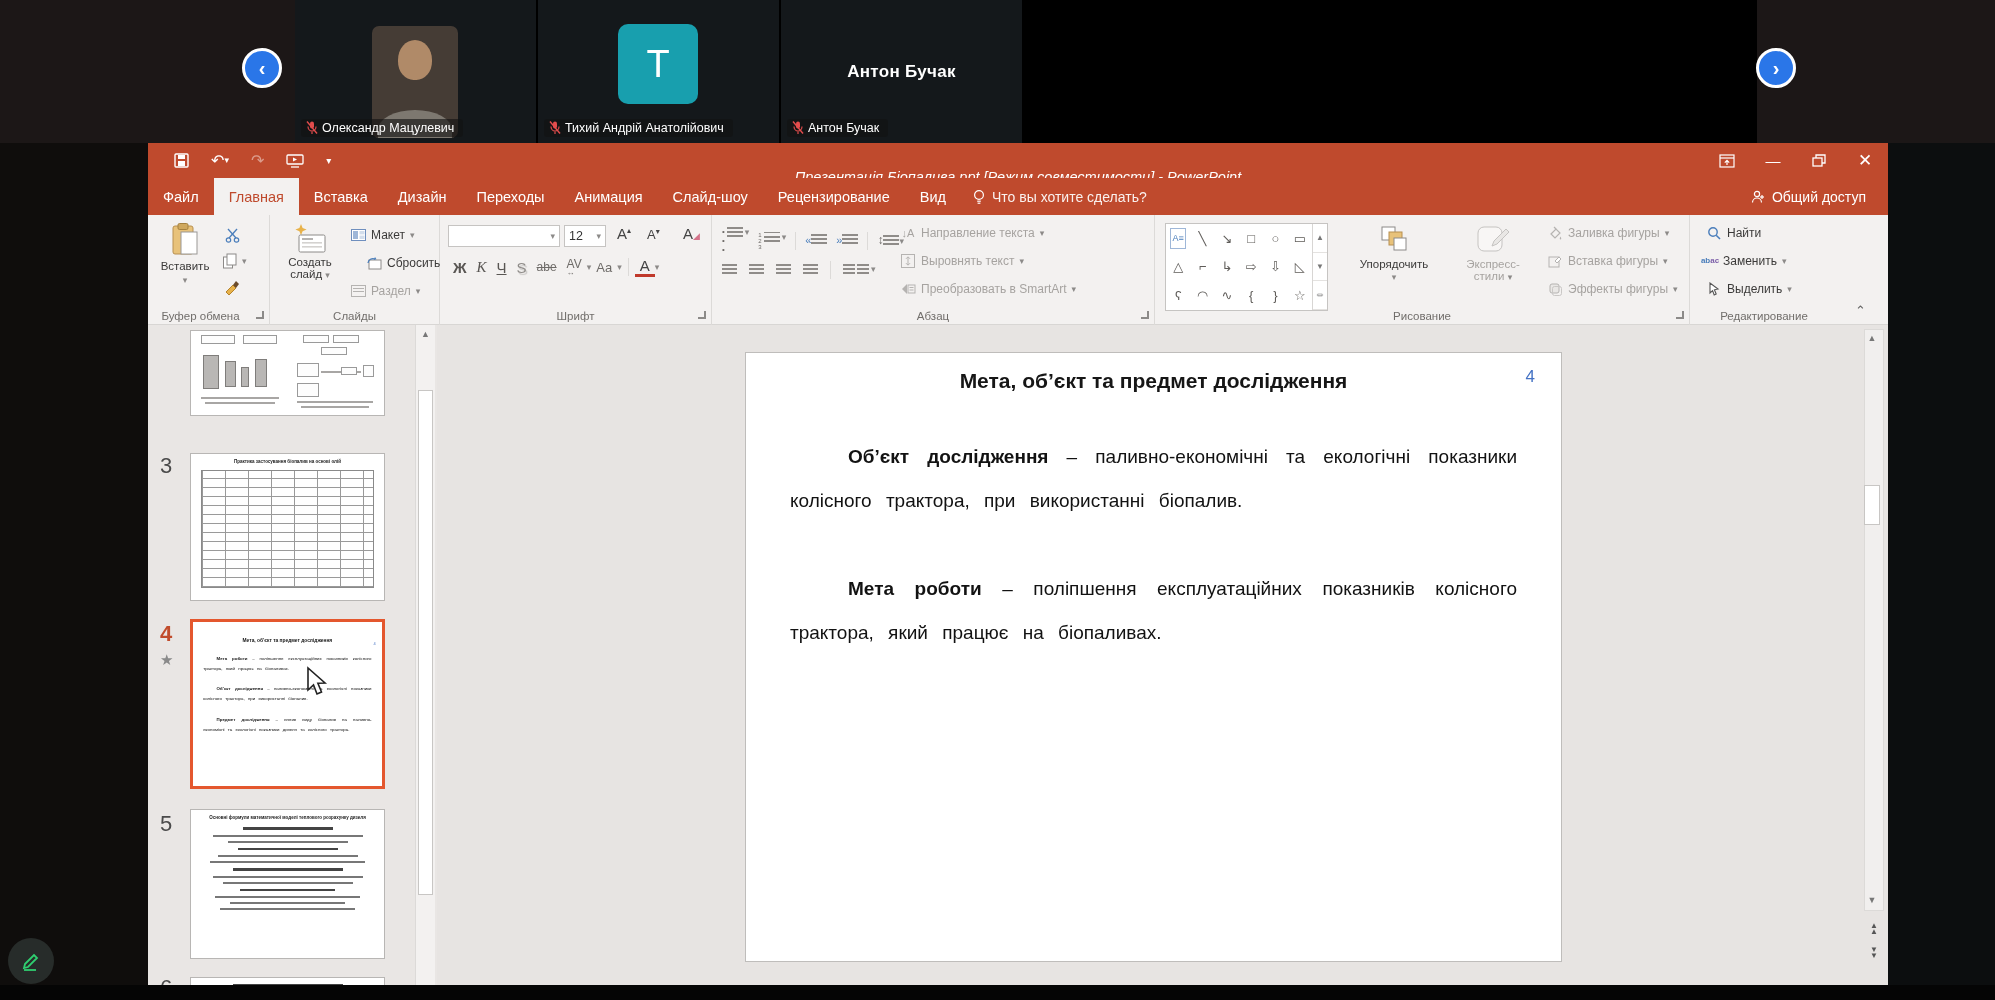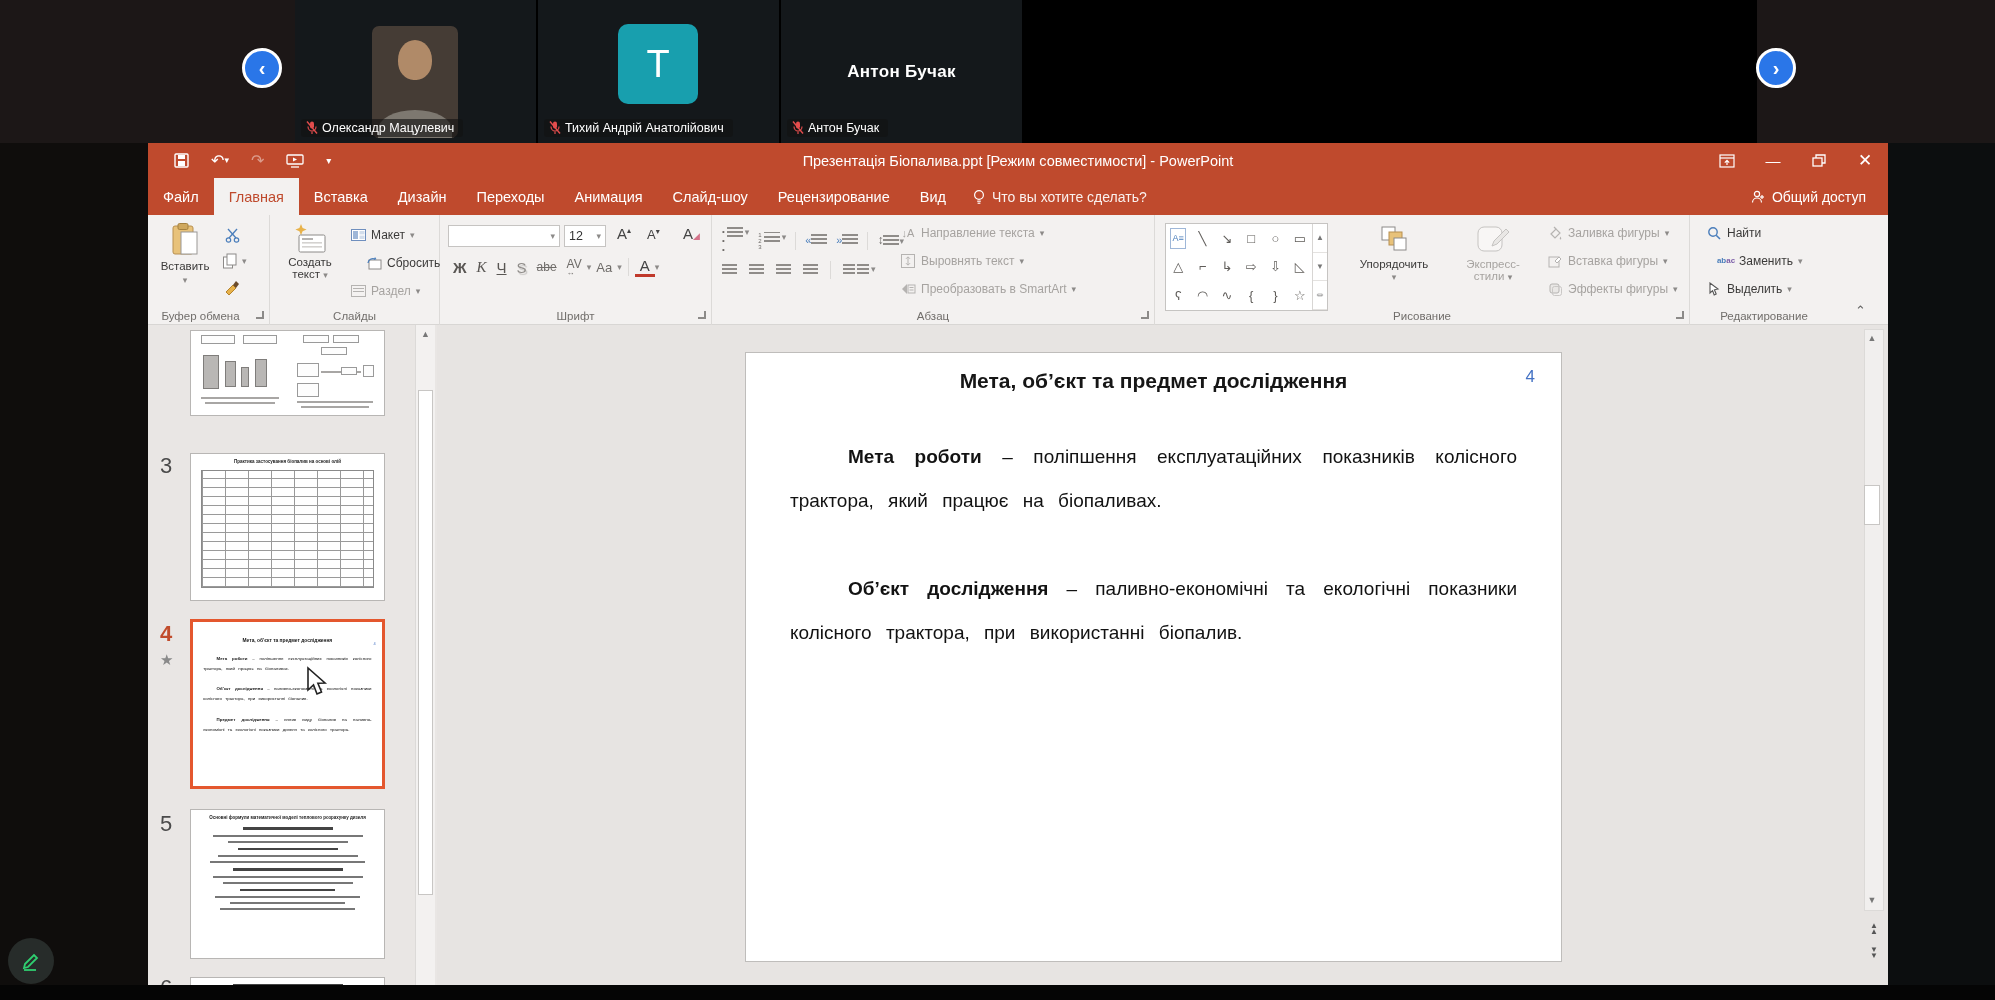--- a/index.html
+++ b/index.html
@@ -27,21 +27,21 @@
   .left-margin { position:absolute; left:0; top:143px; width:148px; height:857px; background:#0f0d0c; }
   .right-margin { position:absolute; left:1888px; top:143px; width:107px; height:857px; background:#0c0e0f; }
   .bottom-bar { position:absolute; left:0; top:985px; width:1995px; height:15px; background:#050505; }
 
   
   .ppt { position:absolute; left:148px; top:143px; width:1740px; height:842px; background:#f3f1f0; }
   .titlebar { position:absolute; left:0; top:0; width:100%; height:35px; background:#bf4a2d; color:#fff; }
   .qat { position:absolute; left:26px; top:0; height:35px; display:flex; align-items:center; gap:22px; }
   .qat .qbtn { color:#fff; font-size:16px; line-height:1; display:flex; align-items:center; cursor:pointer; }
   .qbtn.dim { opacity:.45; }
-  .win-title { position:absolute; left:0; top:0; width:100%; height:35px; display:flex; align-items:center; justify-content:center; font-size:14.5px; color:#fff; }
+  .win-title { position:absolute; left:0; top:16px; width:100%; height:35px; display:flex; align-items:center; justify-content:center; font-size:14.5px; color:#fff;font-style:italic; }
   .win-controls { position:absolute; right:0; top:0; height:35px; display:flex; }
   .wc { width:46px; height:35px; display:flex; align-items:center; justify-content:center; color:#fff; font-size:15px; cursor:pointer; }
 
   .tabrow { position:absolute; left:0; top:35px; width:100%; height:37px; background:#bf4a2d; display:flex; align-items:stretch; }
   .tab { color:#fff; font-size:14.5px; padding:0 15px; display:flex; align-items:center; cursor:pointer; }
   .tab.active { background:#f3f1f0; color:#bf4a2d; }
   .tellme { display:flex; align-items:center; gap:7px; color:rgba(255,255,255,.92); font-size:14px; padding:0 12px; cursor:pointer; }
   .share { position:absolute; right:22px; top:0; height:37px; display:flex; align-items:center; gap:7px; color:#fff; font-size:14px; cursor:pointer; }
 
   
@@ -279,21 +279,21 @@
 
       <div class="grp" style="left:122px;width:170px">
         <div class="bigbtn" style="left:8px;top:8px;width:64px">
           <svg width="34" height="30" viewBox="0 0 34 30">
               <path d="M8 1 l1.6 4 4 1.6 -4 1.6 -1.6 4 -1.6 -4 -4 -1.6 4 -1.6 z" fill="#e8b24a"></path>
               <rect x="6" y="12" width="26" height="17" rx="1.5" fill="#fff" stroke="#8c8a88"></rect>
               <rect x="9" y="15" width="11" height="2" fill="#b5b3b1"></rect>
               <rect x="9" y="19" width="20" height="1.6" fill="#d4d2d0"></rect>
               <rect x="9" y="23" width="20" height="1.6" fill="#d4d2d0"></rect>
             </svg>
-          <span><span>Создать</span><br><span>текст</span> <span class="caret">▾</span></span>
+          <span><span>Создать</span><br><span>слайд</span> <span class="caret">▾</span></span>
         </div>
         <div class="smallrow" style="left:80px;top:12px">
           <span class="ico16">
               <svg width="15" height="12" viewBox="0 0 15 12">
                 <rect x="0.5" y="0.5" width="14" height="11" fill="#fff" stroke="#6f8fbe"></rect>
                 <rect x="2" y="2" width="5" height="8" fill="#9fb7d8"></rect>
                 <rect x="8.5" y="2" width="5" height="3.4" fill="#d2ddeb"></rect>
                 <rect x="8.5" y="6.6" width="5" height="3.4" fill="#d2ddeb"></rect>
               </svg>
             </span>
@@ -496,21 +496,21 @@
       <div class="grp" style="left:1542px;width:148px;border-right:none">
         <div class="smallrow" style="left:16px;top:10px">
           <span class="ico16">
               <svg width="14" height="14" viewBox="0 0 14 14">
                 <circle cx="6" cy="6" r="4.2" fill="none" stroke="#4a7ebb" stroke-width="1.4"></circle>
                 <line x1="9.2" y1="9.2" x2="13" y2="13" stroke="#4a7ebb" stroke-width="1.6"></line>
               </svg>
             </span>
           <span>Найти</span>
         </div>
-        <div class="smallrow" style="left:28px;top:38px">
+        <div class="smallrow" style="left:12px;top:38px">
           <span class="ico16" style="font-size:8px;line-height:.9;color:#4a7ebb;font-weight:700">ab<br><span style="color:#7b5ea8">ac</span></span>
           <span>Заменить</span>
             <span class="caret">▾</span>
         </div>
         <div class="smallrow" style="left:16px;top:66px">
           <span class="ico16">
               <svg width="12" height="14" viewBox="0 0 12 14">
                 <path d="M2 1 L2 11 l2.6-2.4 L6.2 13 l2-1 -1.8-4.2 L10 7 z" fill="#fff" stroke="#555" stroke-width="1.1"></path>
               </svg>
             </span>
@@ -602,22 +602,22 @@
           <div class="ps-up">▲</div>
           <div class="ps-thumb"></div>
         </div>
       </div>
 
       <div class="canvas">
         <div class="slide">
           <div class="slide-title">Мета, об’єкт та предмет дослідження</div>
           <div class="slide-num">4</div>
           <div class="slide-body">
+            <p><span class="lead">Об’єкт дослідження</span><span> – паливно-економічні та екологічні показники колісного трактора, при використанні біопалив.</span></p>
             <p><span class="lead">Мета роботи</span><span> – поліпшення експлуатаційних показників колісного трактора, який працює на біопаливах.</span></p>
-            <p><span class="lead">Об’єкт дослідження</span><span> – паливно-економічні та екологічні показники колісного трактора, при використанні біопалив.</span></p>
           </div>
         </div>
 
         <div class="vscroll">
           <div class="vs-track"></div>
           <div class="vs-arrow" style="top:8px">▲</div>
           <div class="vs-thumb"></div>
           <div class="vs-arrow" style="top:570px">▼</div>
           <div class="dblchev" style="top:598px">▲<br>▲</div>
           <div class="dblchev" style="top:622px">▼<br>▼</div>

